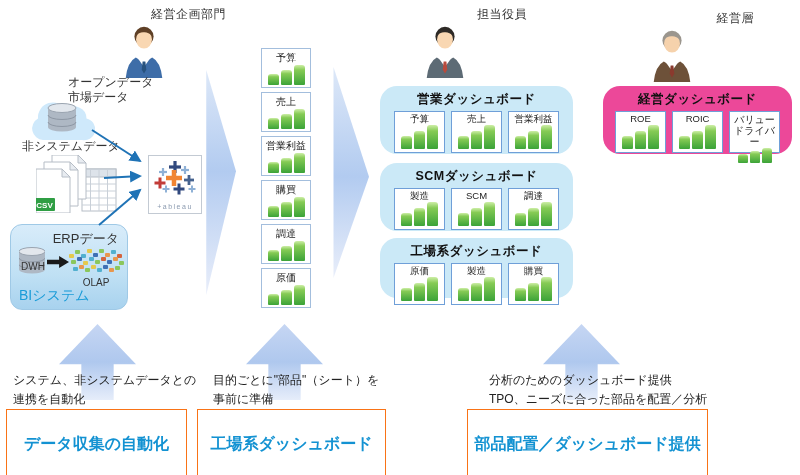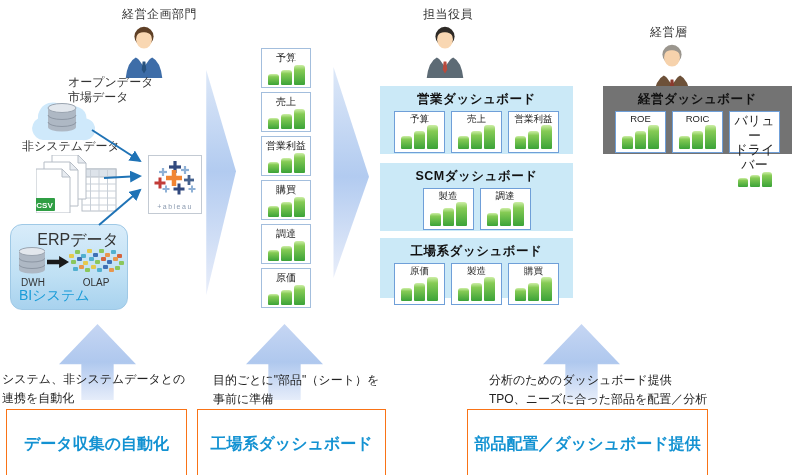--- a/index.html
+++ b/index.html
@@ -2,31 +2,31 @@
 <html><head>
 <meta charset="utf-8">
 <style>
   html,body{margin:0;padding:0;background:#fff;}
   #canvas{
     position:relative;width:800px;height:475px;background:#fff;overflow:hidden;
     font-family:"Liberation Sans","DejaVu Sans",sans-serif;color:#333;
   }
   .abs{position:absolute;}
   
-  .actor{position:absolute;width:104px;text-align:left;}
+  .actor{position:absolute;width:104px;text-align:right;}
   .actor-label{font-size:12px;color:#333;letter-spacing:0.5px;margin-bottom:2px;}
   
   .srclabel{position:absolute;font-size:12px;line-height:1.22;color:#333;white-space:pre-line;}
   
   .tableau-box{position:absolute;left:148px;top:155px;width:52px;height:57px;background:#fff;border:1px solid #c3cad3;}
   .tab-word{position:absolute;left:0;right:0;bottom:3px;text-align:center;font-size:7px;letter-spacing:1.5px;color:#8c9bb0;}
   
   .bi-box{position:absolute;left:10px;top:224px;width:116px;height:84px;border-radius:12px;
     background:linear-gradient(180deg,#d8ecfa 0%,#bfe0f4 60%,#a8d2ee 100%);border:1px solid #9fc9e6;}
-  .erp-label{position:absolute;top:5px;right:8px;font-size:16px;color:#333;}
+  .erp-label{position:absolute;top:5px;right:8px;font-size:13px;color:#333;}
   .mini-label{position:absolute;font-size:10px;color:#333;text-align:center;}
   .bi-label{position:absolute;left:8px;bottom:4px;font-size:14px;font-weight:normal;color:#1a9cd8;}
   .blackarrow{position:absolute;left:36px;top:31px;width:22px;height:12px;background:#1a1a1a;
     clip-path:polygon(0 32%,55% 32%,55% 0,100% 50%,55% 100%,55% 68%,0 68%);}
   
   .bigarrow{position:absolute;}
   #ba1{left:205px;top:70px;width:31px;height:225px;clip-path:polygon(4% 0%,100% 45%,4% 100%);
     background:linear-gradient(180deg,#dde8f8 0%,#b2cbf0 45%,#e9eefa 100%);}
   #ba2{left:332px;top:67px;width:37px;height:211px;clip-path:polygon(4% 0%,100% 52%,4% 100%);
     background:linear-gradient(180deg,#dde8f8 0%,#b2cbf0 52%,#e9eefa 100%);}
@@ -36,23 +36,23 @@
   .plabel{font-size:10px;margin-top:2px;color:#222;}
   
   .bars{display:flex;align-items:flex-end;gap:2px;margin-top:auto;margin-bottom:3px;}
   .bars i{display:block;width:11px;border-radius:3px 3px 1px 1px;
     background:linear-gradient(180deg,#cdeea6 0%,#86cb55 25%,#3ba338 100%);}
   .bars .b1{height:13px}.bars .b2{height:18px}.bars .b3{height:24px}
   .bars.sm .b1{height:11px}.bars.sm .b2{height:15px}.bars.sm .b3{height:20px}
   .bars.xs i{width:10px}
   .bars.xs .b1{height:9px}.bars.xs .b2{height:12px}.bars.xs .b3{height:15px}
   
-  .panel{position:absolute;box-sizing:border-box;}
+  .panel{position:absolute;box-sizing:border-box;border-radius:17px;}
   .panel.blue{background:#cbe9f7;}
-  .panel.salmon{background:#737373;}
+  .panel.salmon{background:#ec4899;}
   .ptitle{text-align:center;font-weight:bold;font-size:12.5px;color:#111;padding-top:5px;letter-spacing:0.5px;}
   .cards{display:flex;justify-content:center;gap:6px;margin-top:3px;}
   .card{width:51px;height:42px;box-sizing:border-box;background:#fff;border:1px solid #6f9fd8;
     display:flex;flex-direction:column;align-items:center;}
   .clabel{font-size:9.5px;line-height:1.12;margin-top:2px;text-align:center;color:#222;white-space:pre-line;}
   
   .uparrow{position:absolute;top:324px;width:77px;height:76px;
     clip-path:polygon(50% 0%,100% 53%,71% 53%,71% 100%,29% 100%,29% 53%,0% 53%);
     background:linear-gradient(180deg,#c6d6f3 0%,#afc8ee 50%,#e6edfa 100%);}
   
@@ -84,21 +84,21 @@
     <svg width="44" height="53" viewBox="0 0 46 58">
       <circle cx="23" cy="12.5" r="10.5" fill="#2e2a26"></circle>
       <ellipse cx="23" cy="16" rx="8.7" ry="9.7" fill="#f9d7b2"></ellipse>
       <path d="M13.5,12 Q14,4.5 23,4.5 Q32,4.5 32.5,12 Q27,7.5 23,8 Q18,7.5 13.5,12 Z" fill="#2e2a26"></path>
       <path d="M3,58 Q5,40 14,35.5 L23,41 L32,35.5 Q41,40 43,58 Z" fill="#5d6b75"></path>
       <polygon points="16,36 30,36 23,46" fill="#fff"></polygon>
       <polygon points="21.5,40 24.5,40 25.5,49 23,53 20.5,49" fill="#b84a3c"></polygon>
     </svg>
   </div>
 
-  <div class="actor" style="left:650px;top:24px;font-family:Liberation Serif, serif;">
+  <div class="actor" style="left:650px;top:10px;font-family:Liberation Serif, serif;">
     <div class="actor-label">経営層</div>
     <svg width="44" height="53" viewBox="0 0 46 58">
       <circle cx="23" cy="12.5" r="10.5" fill="#9b968e"></circle>
       <ellipse cx="23" cy="16" rx="8.7" ry="9.7" fill="#f6d2ac"></ellipse>
       <path d="M13.5,12 Q14,4.5 23,4.5 Q32,4.5 32.5,12 Q27,7.5 23,8 Q18,7.5 13.5,12 Z" fill="#9b968e"></path>
       <path d="M3,58 Q5,40 14,35.5 L23,41 L32,35.5 Q41,40 43,58 Z" fill="#6d5139"></path>
       <polygon points="16,36 30,36 23,46" fill="#fff"></polygon>
       <polygon points="21.5,40 24.5,40 25.5,49 23,53 20.5,49" fill="#8a3a2e"></polygon>
     </svg>
   </div>
@@ -179,21 +179,21 @@
   </div>
 
   <div class="bi-box">
     <div class="erp-label">ERPデータ</div>
     <svg class="abs" style="left:8px;top:22px;" width="26" height="29" viewBox="0 0 26 29">
       <path d="M0,4.5 v18 a13,4 0 0 0 26,0 V4.5" fill="#aeb8c4"></path>
       <path d="M0,11 a13,4 0 0 0 26,0" stroke="#8d97a4" fill="none"></path>
       <path d="M0,17.5 a13,4 0 0 0 26,0" stroke="#8d97a4" fill="none"></path>
       <ellipse cx="13" cy="4.5" rx="13" ry="4" fill="#e2e7ed" stroke="#9aa4b0"></ellipse>
     </svg>
-    <div class="mini-label" style="left:4px;top:52px;width:36px;">DWH</div>
+    <div class="mini-label" style="left:4px;top:36px;width:36px;">DWH</div>
     <div class="blackarrow"></div>
     <svg class="abs" style="left:56px;top:19px;" width="58" height="32" viewBox="0 0 58 32">
       <g rx="1">
         <rect x="2" y="10" width="5" height="4" rx="1" fill="#e3c94e"></rect>
           <rect x="8" y="6" width="5" height="4" rx="1" fill="#8bc75c"></rect>
         <rect x="14" y="10" width="5" height="4" rx="1" fill="#52b0cf"></rect>
           <rect x="20" y="5" width="5" height="4" rx="1" fill="#e3c94e"></rect>
         <rect x="26" y="9" width="5" height="4" rx="1" fill="#3f6fb4"></rect>
           <rect x="32" y="5" width="5" height="4" rx="1" fill="#8bc75c"></rect>
         <rect x="38" y="9" width="5" height="4" rx="1" fill="#e8974d"></rect>
@@ -320,20 +320,28 @@
     <div class="cards">
       <div class="card">
         <div class="clabel">製造</div>
         <div class="bars">
             <i class="b1"></i>
             <i class="b2"></i>
             <i class="b3"></i>
           </div>
       </div>
       <div class="card">
+        <div class="clabel">SCM</div>
+        <div class="bars">
+            <i class="b1"></i>
+            <i class="b2"></i>
+            <i class="b3"></i>
+          </div>
+      </div>
+      <div class="card">
         <div class="clabel">調達</div>
         <div class="bars">
             <i class="b1"></i>
             <i class="b2"></i>
             <i class="b3"></i>
           </div>
       </div>
     </div>
   </div>
 
@@ -380,36 +388,36 @@
       </div>
       <div class="card">
         <div class="clabel">ROIC</div>
         <div class="bars">
             <i class="b1"></i>
             <i class="b2"></i>
             <i class="b3"></i>
           </div>
       </div>
       <div class="card">
-        <div class="clabel" style="font-size:13px;">バリュー
+        <div class="clabel" style="font-size:10px;">バリュー
 ドライバー</div>
         <div class="bars xs">
             <i class="b1"></i>
             <i class="b2"></i>
             <i class="b3"></i>
           </div>
       </div>
     </div>
   </div>
 
   <div class="uparrow" style="left:59px;"></div>
   <div class="uparrow" style="left:246px;"></div>
   <div class="uparrow" style="left:543px;"></div>
 
-  <div class="note" style="left:2px;top:371px;font-family:Liberation Mono, monospace;">システム、非システムデータとの
+  <div class="note" style="left:13px;top:371px;">システム、非システムデータとの
 連携を自動化</div>
   <div class="note" style="left:213px;top:371px;">目的ごとに"部品"（シート）を
 事前に準備</div>
   <div class="note" style="left:489px;top:371px;">分析のためのダッシュボード提供
 TPO、ニーズに合った部品を配置／分析</div>
 
   <div class="step" style="left:6px;width:181px;">データ収集の自動化</div>
   <div class="step" style="left:197px;width:189px;">工場系ダッシュボード</div>
   <div class="step" style="left:467px;width:241px;">部品配置／ダッシュボード提供</div>
 

